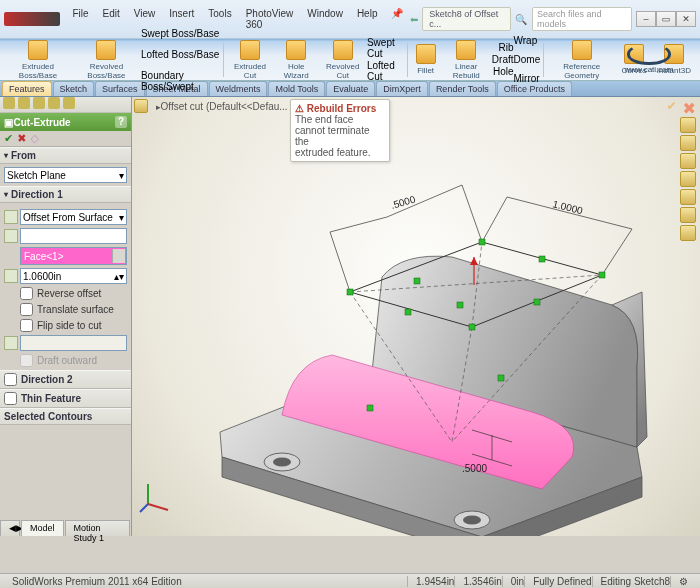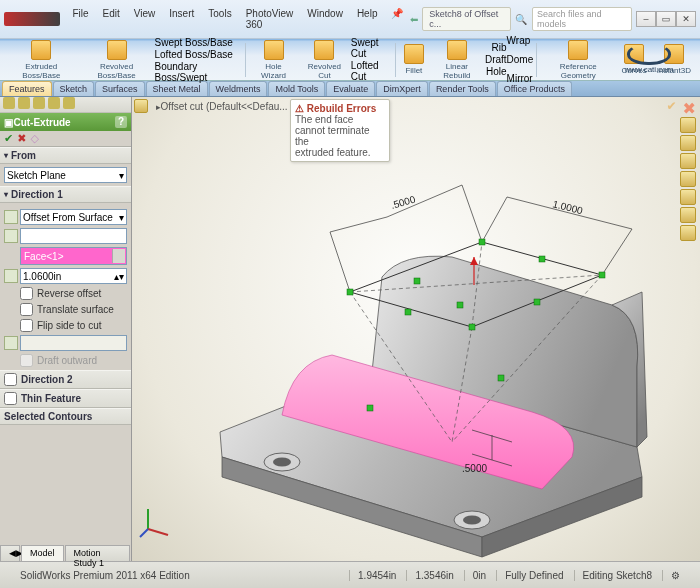--- a/index.html
+++ b/index.html
@@ -58,22 +58,22 @@
 .heads-up i { width:16px; height:16px; background:linear-gradient(#f4e4a0,#d4b458); border:1px solid #b89830; border-radius:2px; }
 
 .model { position: absolute; top: 40px; left: 40px; width: 490px; height: 430px; }
 .model svg { width: 100%; height: 100%; }
 
 .triad { position: absolute; bottom: 22px; left: 6px; width: 36px; height: 36px; }
 .bottom-tabs { position: absolute; bottom: 0; left: 0; height: 16px; display: flex; }
 .bottom-tabs div { padding: 2px 8px; font-size: 9px; background: linear-gradient(#e8e8e2,#d8d8d0); border: 1px solid #aaa; border-bottom: none; margin-right: 1px; border-radius: 0 0 0 0; }
 .bottom-tabs div.active { background: #f4f4ee; }
 
-.statusbar { height: 27px; background: linear-gradient(#e4e4de,#d4d4cc); border-top: 1px solid #aaa; display: flex; align-items: center; padding: 0 20px; font-size: 9px; color: #444; }
-.statusbar .right { margin-left: auto; display: flex; gap: 10px; }
+.statusbar { height: 15px; background: linear-gradient(#e4e4de,#d4d4cc); border-top: 1px solid #aaa; display: flex; align-items: center; padding: 0 12px; font-size: 9px; color: #444; margin-top: 37px; }
+.statusbar .right { margin-left: auto; display: flex; }
 .statusbar .right span { border-left: 1px solid #b0b0a8; padding-left: 8px; }
 
 .greensq { fill: #2dbb2d; stroke: #0a6a0a; stroke-width: 0.5; }
 </style>
 </head>
 <body>
 
 <div class="titlebar">
   <div class="logo"></div>
   <div class="menubar">
@@ -104,26 +104,31 @@
   <div class="rib-group">
       <div class="icn"></div>
       <div class="lbl">Extruded
 Boss/Base</div>
     </div>
   <div class="rib-group">
       <div class="icn"></div>
       <div class="lbl">Revolved
 Boss/Base</div>
     </div>
-  <div style="display:flex;flex-direction:column;gap:1px;">
+  <div style="display:flex;flex-direction:column;gap:10px;">
     <div class="lbl">Swept Boss/Base</div>
     <div class="lbl">Lofted Boss/Base</div>
     <div class="lbl">Boundary Boss/Swept</div>
   </div>
   <div class="rib-sep"></div>
+  <div class="rib-group">
+      <div class="icn"></div>
+      <div class="lbl">Extruded
+Cut</div>
+    </div>
   <div class="rib-group">
       <div class="icn"></div>
       <div class="lbl">Hole
 Wizard</div>
     </div>
   <div class="rib-group">
       <div class="icn"></div>
       <div class="lbl">Revolved
 Cut</div>
     </div>

